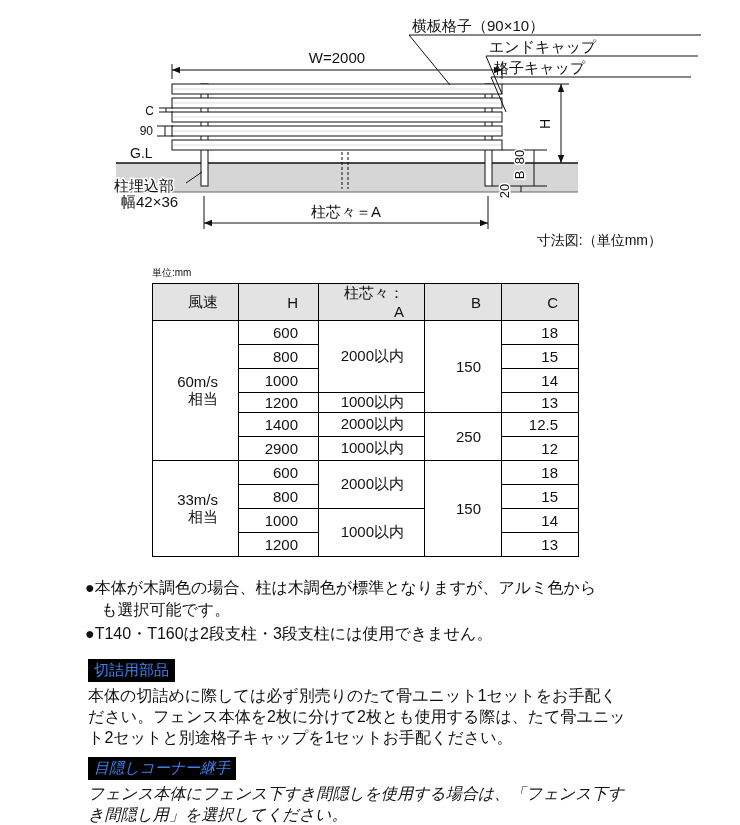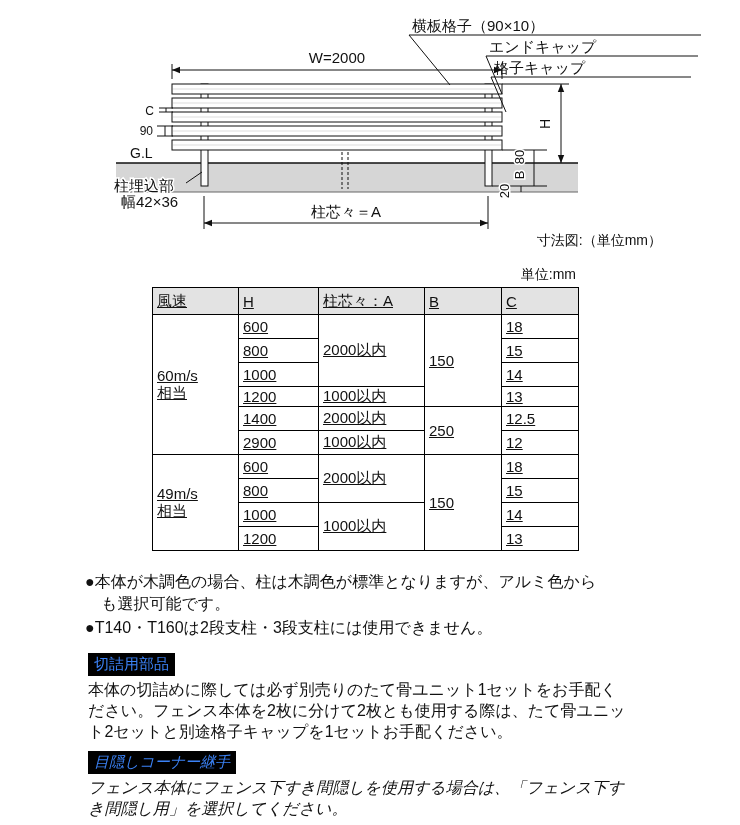--- a/index.html
+++ b/index.html
@@ -7,25 +7,25 @@
   body {
     width:740px; height:825px; overflow:hidden;
     font-family:"Liberation Sans", sans-serif;
     color:#111111;
   }
   .page { width:740px; }
   svg text { font-family:"Liberation Sans", sans-serif; fill:#111111; }
   .halo { stroke:#ffffff; stroke-width:3px; paint-order:stroke; fill:#111111; }
 
   .table-wrap { margin:0 0 0 152px; width:426px; }
-  .unit-label { text-align:right; font-size:14px; margin:2px 2px 3px 0; }
+  .unit-label { text-align:left; font-size:10px; margin:2px 2px 3px 0; }
   table.spec { border-collapse:collapse; width:426px; font-size:15px; table-layout:fixed; }
   table.spec th, table.spec td {
-    border:1px solid #000000; text-align:left; padding:0 4px;
-    white-space:pre-line; vertical-align:middle;text-decoration:underline;
+    border:1px solid #000000; text-align:right; padding:0 20px;
+    white-space:pre-line; vertical-align:middle;
   }
   table.spec th { background:#e3e3e3; font-weight:normal; height:27px; }
   table.spec td { height:24px; }
   table.spec tr.subrow td { height:17px; }
 
   .notes { margin:20px 0 0 85px; width:520px; font-size:16px; line-height:1.35; }
   .note { padding-left:1em; text-indent:-1em; margin-bottom:3px; }
 
   .section { margin:14px 0 0 88px; width:545px; font-size:16px; line-height:1.32; }
   .section + .section { margin-top:9px;font-style:italic; }
@@ -195,21 +195,21 @@
           <tr>
             <td>1400</td>
             <td>12.5</td>
           </tr>
           <tr>
             <td>2900</td>
             <td>1000以内</td>
             <td>12</td>
           </tr>
           <tr>
-            <td rowspan="4">49m/s
+            <td rowspan="4">33m/s
 相当</td>
             <td>600</td>
             <td rowspan="2">2000以内</td>
             <td rowspan="4">150</td>
             <td>18</td>
           </tr>
           <tr>
             <td>800</td>
             <td>15</td>
           </tr>

